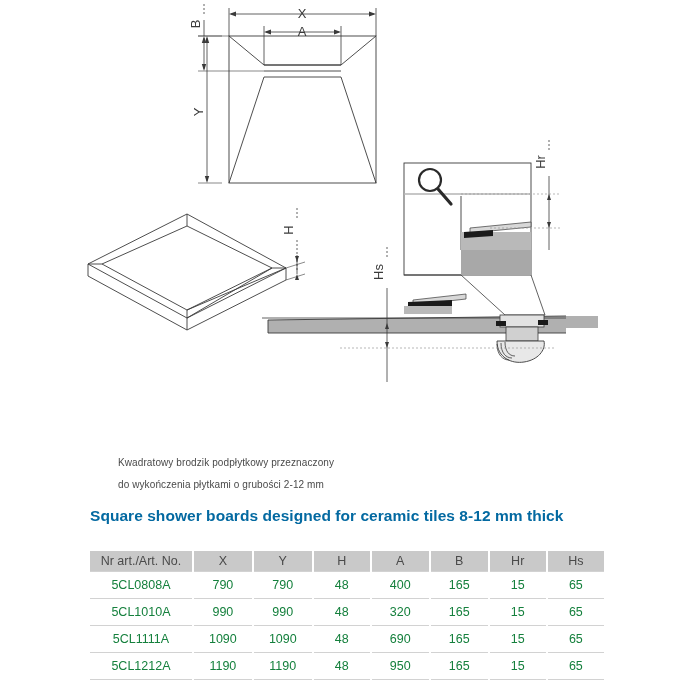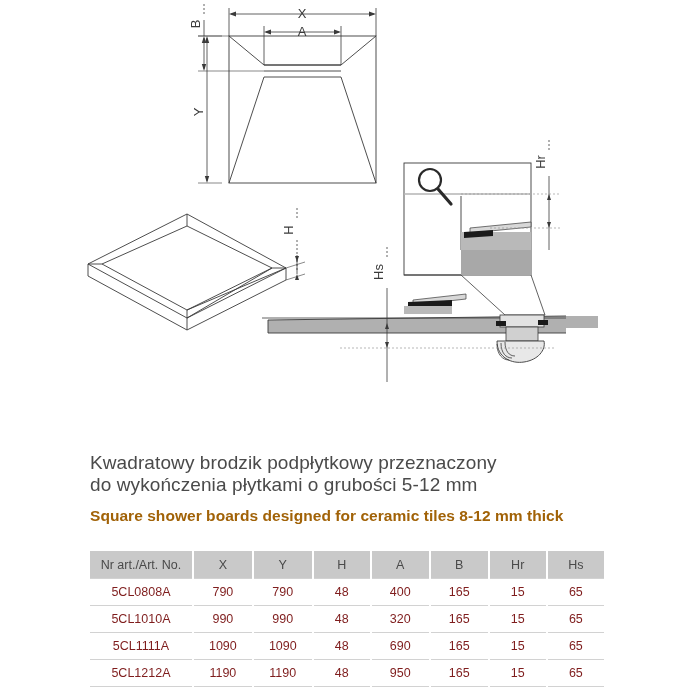--- a/index.html
+++ b/index.html
@@ -9,52 +9,53 @@
     font-family:"Liberation Sans", sans-serif;
     color:#3c3c3c;
     position:relative;
     overflow:hidden;
   }
   .drawings{position:absolute;left:0;top:0;width:700px;height:430px;}
   .drawings svg{display:block;}
 
   .descr{position:absolute;left:90px;top:452px;width:540px;}
   .descr .pl{
-    font-size:19px;line-height:22px;color:#4a4a4a;font-weight:400;
+    font-size:10px;line-height:22px;color:#4a4a4a;font-weight:400;
     letter-spacing:0.1px;
+    margin-left:28px;
   }
   .descr .en{
     margin-top:9px;
-    font-size:15.5px;line-height:21px;color:#a16207;font-weight:600;
+    font-size:15.5px;line-height:21px;color:#0369a1;font-weight:600;
     letter-spacing:0.05px;
   }
 
   .spec-table{
     position:absolute;left:88px;top:551px;width:518px;
     border-collapse:separate;border-spacing:2px 0;
   }
   .spec-table th{
     background:#c9c9c9;
     color:#4a4a4a;
     font-weight:400;
     font-size:12.5px;
-    height:27px;
+    height:20px;
     text-align:center;
     vertical-align:middle;
     padding:0 2px;
     border:0;
   }
   .spec-table th.artno{width:104px;}
   .spec-table th.dim{width:58px;}
   .spec-table td{
     height:26px;
     text-align:center;
     vertical-align:middle;
     font-size:12.5px;
-    color:#7f1d1d;
+    color:#15803d;
     border-bottom:1px solid #d2d2d2;
     background:#ffffff;
     padding:0 2px;
   }
   .spec-table tbody tr:first-child td{border-top:1px solid #d2d2d2;}
 </style>
 </head>
 <body>
 
 <div class="drawings">
@@ -211,21 +212,21 @@
     <path d="M387,348 L385,342 L389,342 Z" fill="#3a3a3a" stroke="none"></path>
   </g>
   <text x="0" y="0" font-size="13" font-family="Liberation Sans, sans-serif" fill="#3a3a3a" stroke="none" transform="translate(383,272) rotate(-90)" text-anchor="middle">Hs</text>
 
 </svg>
 </div>
 
 <div class="descr">
   <div class="pl">
     <div>Kwadratowy brodzik podpłytkowy przeznaczony</div>
-    <div>do wykończenia płytkami o  grubości 5-12 mm</div>
+    <div>do wykończenia płytkami o  grubości 2-12 mm</div>
   </div>
   <div class="en">Square shower boards designed for ceramic tiles 8-12 mm thick</div>
 </div>
 
 <table class="spec-table">
   <thead>
     <tr>
       <th class="artno">Nr art./Art. No.</th>
       <th class="dim">X</th>
       <th class="dim">Y</th>

